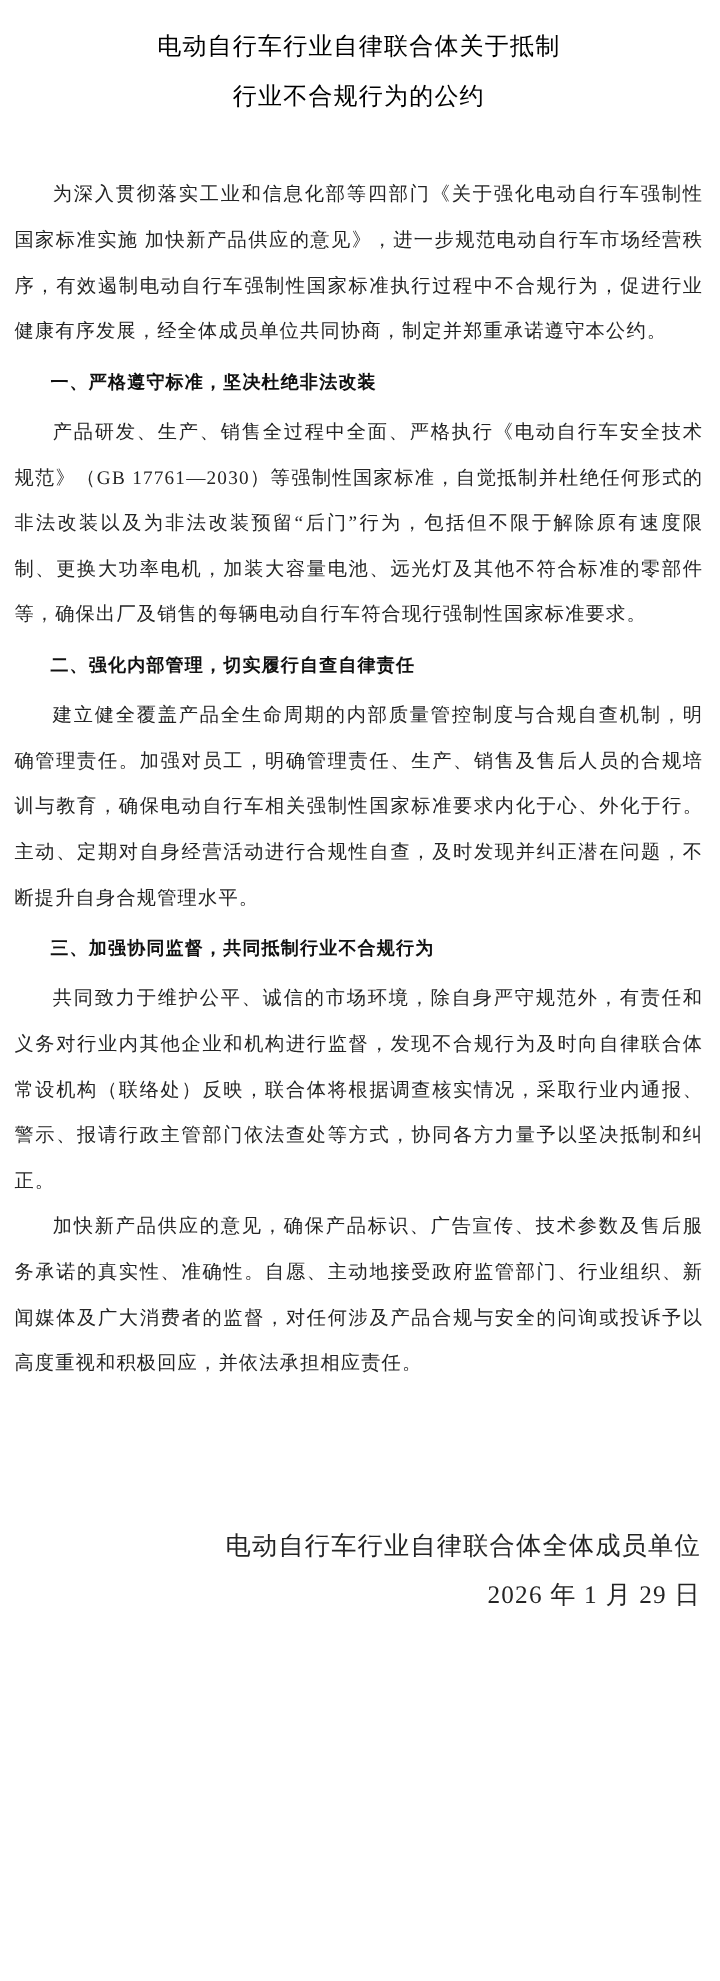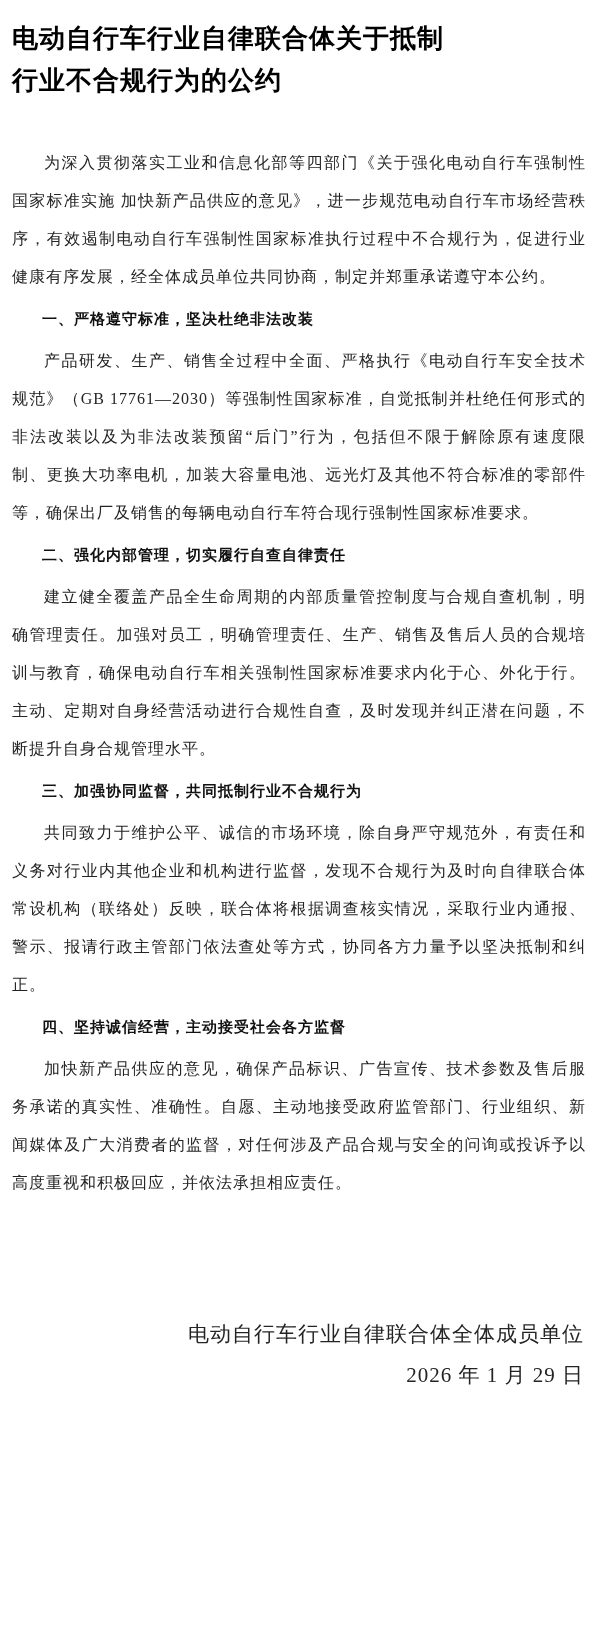--- a/index.html
+++ b/index.html
@@ -10,24 +10,24 @@
     box-sizing: border-box;
     margin: 0 auto;
     padding: 12px 14px 0 12px;
     background: #ffffff;
     color: #242424;
     font-family: "Liberation Serif", "DejaVu Serif", serif;
     overflow: hidden;
   }
   .doc-title {
     margin: 6px 0 42px 0;
-    text-align: left;
-    font-size: 26px;
+    text-align: center;
+    font-size: 20px;
     line-height: 42px;
-    font-weight: 700;
+    font-weight: 400;
     letter-spacing: 1px;
     color: #000000;
   }
   .title-line { display: block; }
   .body-para {
     margin: 0;
     font-size: 16px;
     line-height: 38px;
     letter-spacing: 1px;
     text-align: justify;
@@ -71,21 +71,20 @@
 
   <h2 class="section-heading">一、严格遵守标准，坚决杜绝非法改装</h2>
   <p class="body-para">产品研发、生产、销售全过程中全面、严格执行《电动自行车安全技术规范》（GB 17761—2030）等强制性国家标准，自觉抵制并杜绝任何形式的非法改装以及为非法改装预留“后门”行为，包括但不限于解除原有速度限制、更换大功率电机，加装大容量电池、远光灯及其他不符合标准的零部件等，确保出厂及销售的每辆电动自行车符合现行强制性国家标准要求。</p>
 
   <h2 class="section-heading">二、强化内部管理，切实履行自查自律责任</h2>
   <p class="body-para">建立健全覆盖产品全生命周期的内部质量管控制度与合规自查机制，明确管理责任。加强对员工，明确管理责任、生产、销售及售后人员的合规培训与教育，确保电动自行车相关强制性国家标准要求内化于心、外化于行。主动、定期对自身经营活动进行合规性自查，及时发现并纠正潜在问题，不断提升自身合规管理水平。</p>
 
   <h2 class="section-heading">三、加强协同监督，共同抵制行业不合规行为</h2>
   <p class="body-para">共同致力于维护公平、诚信的市场环境，除自身严守规范外，有责任和义务对行业内其他企业和机构进行监督，发现不合规行为及时向自律联合体常设机构（联络处）反映，联合体将根据调查核实情况，采取行业内通报、警示、报请行政主管部门依法查处等方式，协同各方力量予以坚决抵制和纠正。</p>
 
-  <h2 class="section-heading">四、坚持诚信经营，主动接受社会各方监督</h2>
   <p class="body-para">加快新产品供应的意见，确保产品标识、广告宣传、技术参数及售后服务承诺的真实性、准确性。自愿、主动地接受政府监管部门、行业组织、新闻媒体及广大消费者的监督，对任何涉及产品合规与安全的问询或投诉予以高度重视和积极回应，并依法承担相应责任。</p>
 
   <div class="sign-block">
     <span class="sign-line">电动自行车行业自律联合体全体成员单位</span>
     <span class="sign-line">2026 年 1 月 29 日</span>
   </div>
 
 </div>
 
 </body></html>

